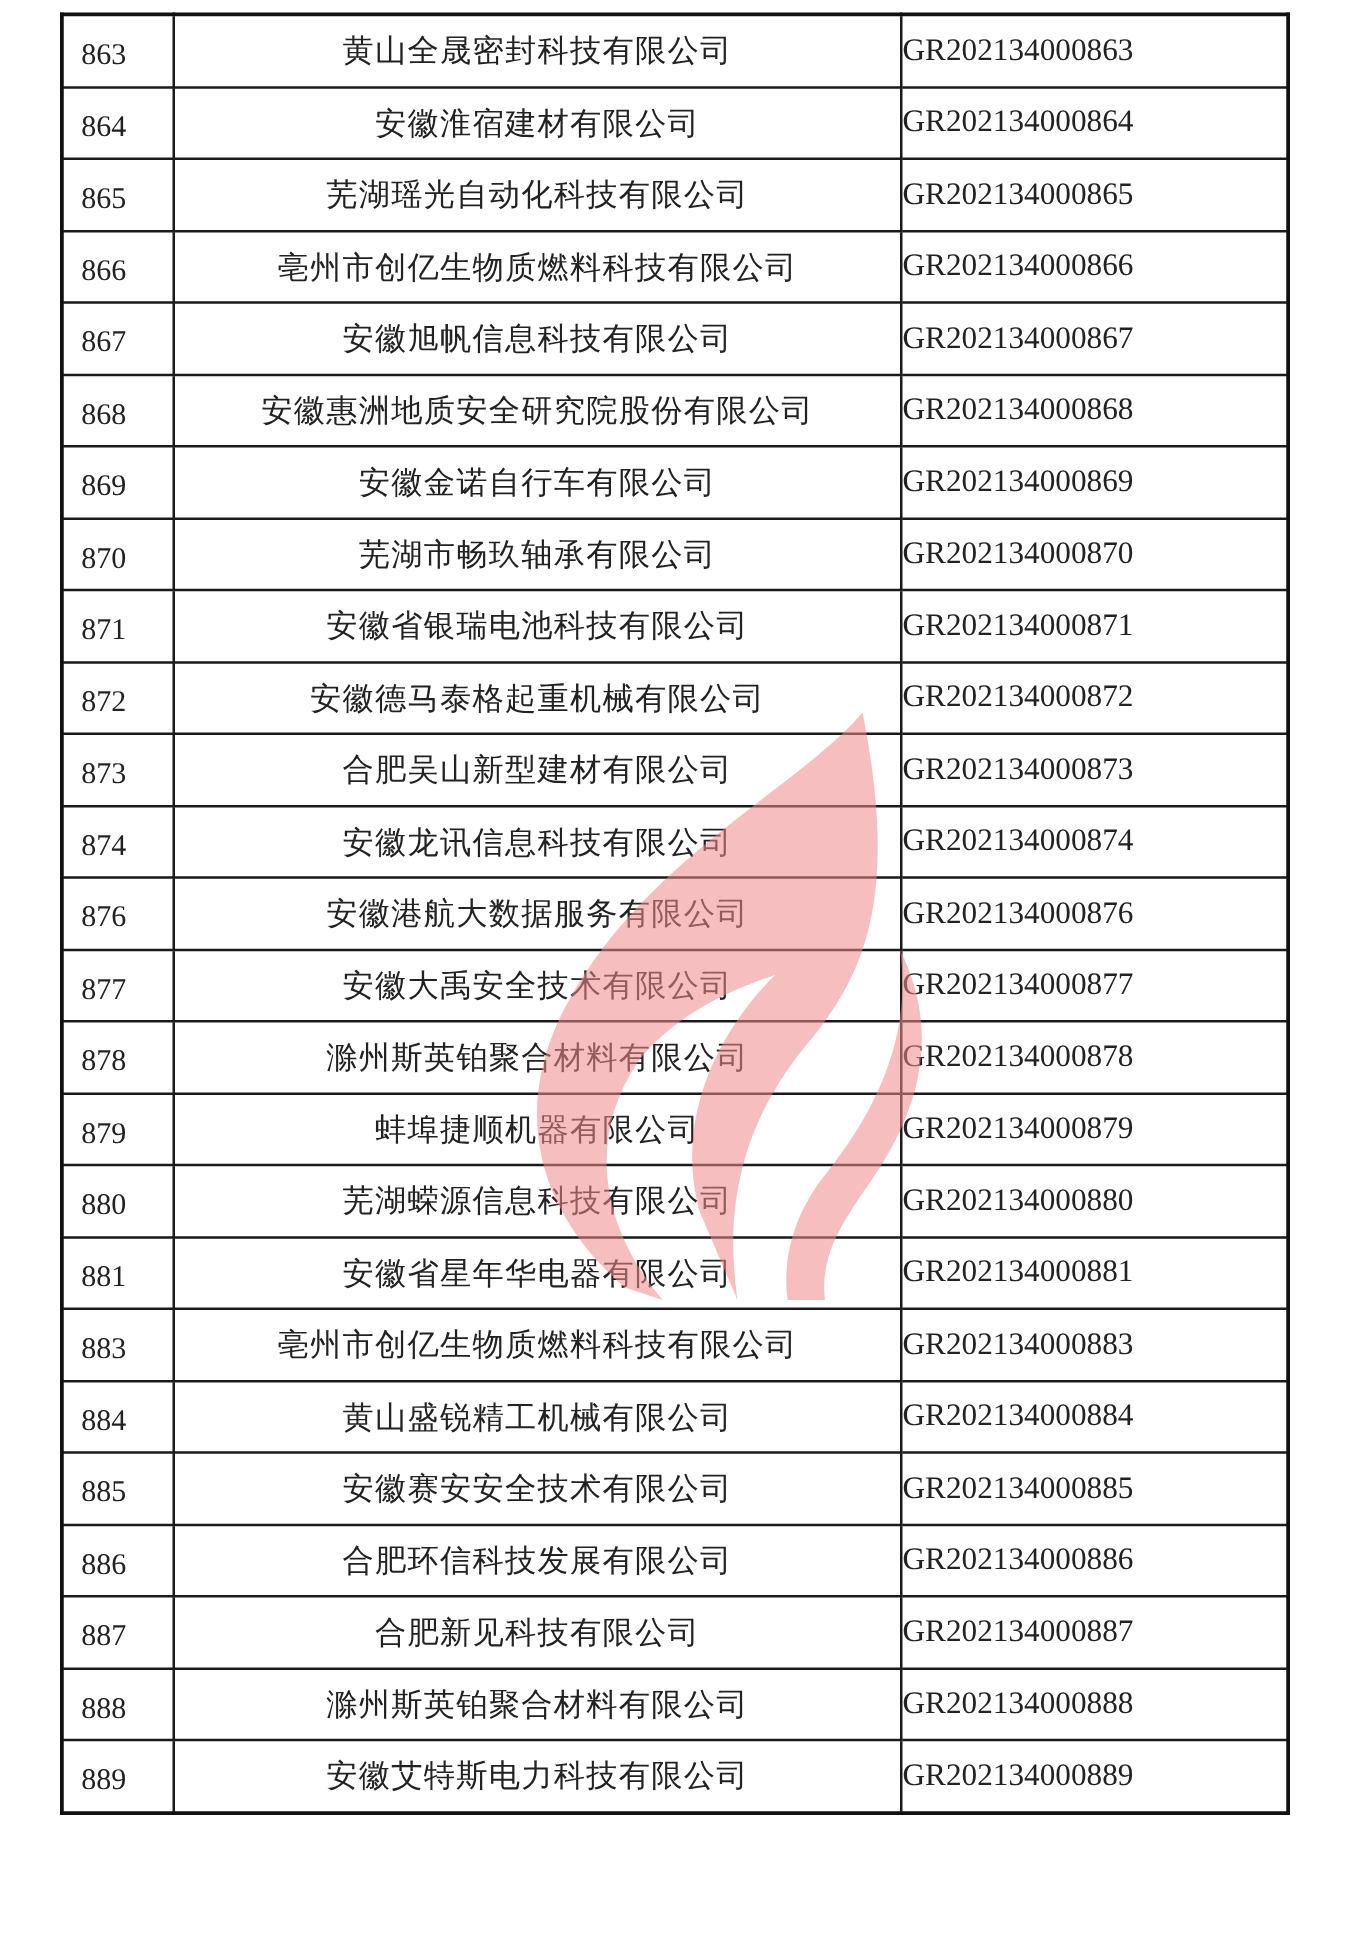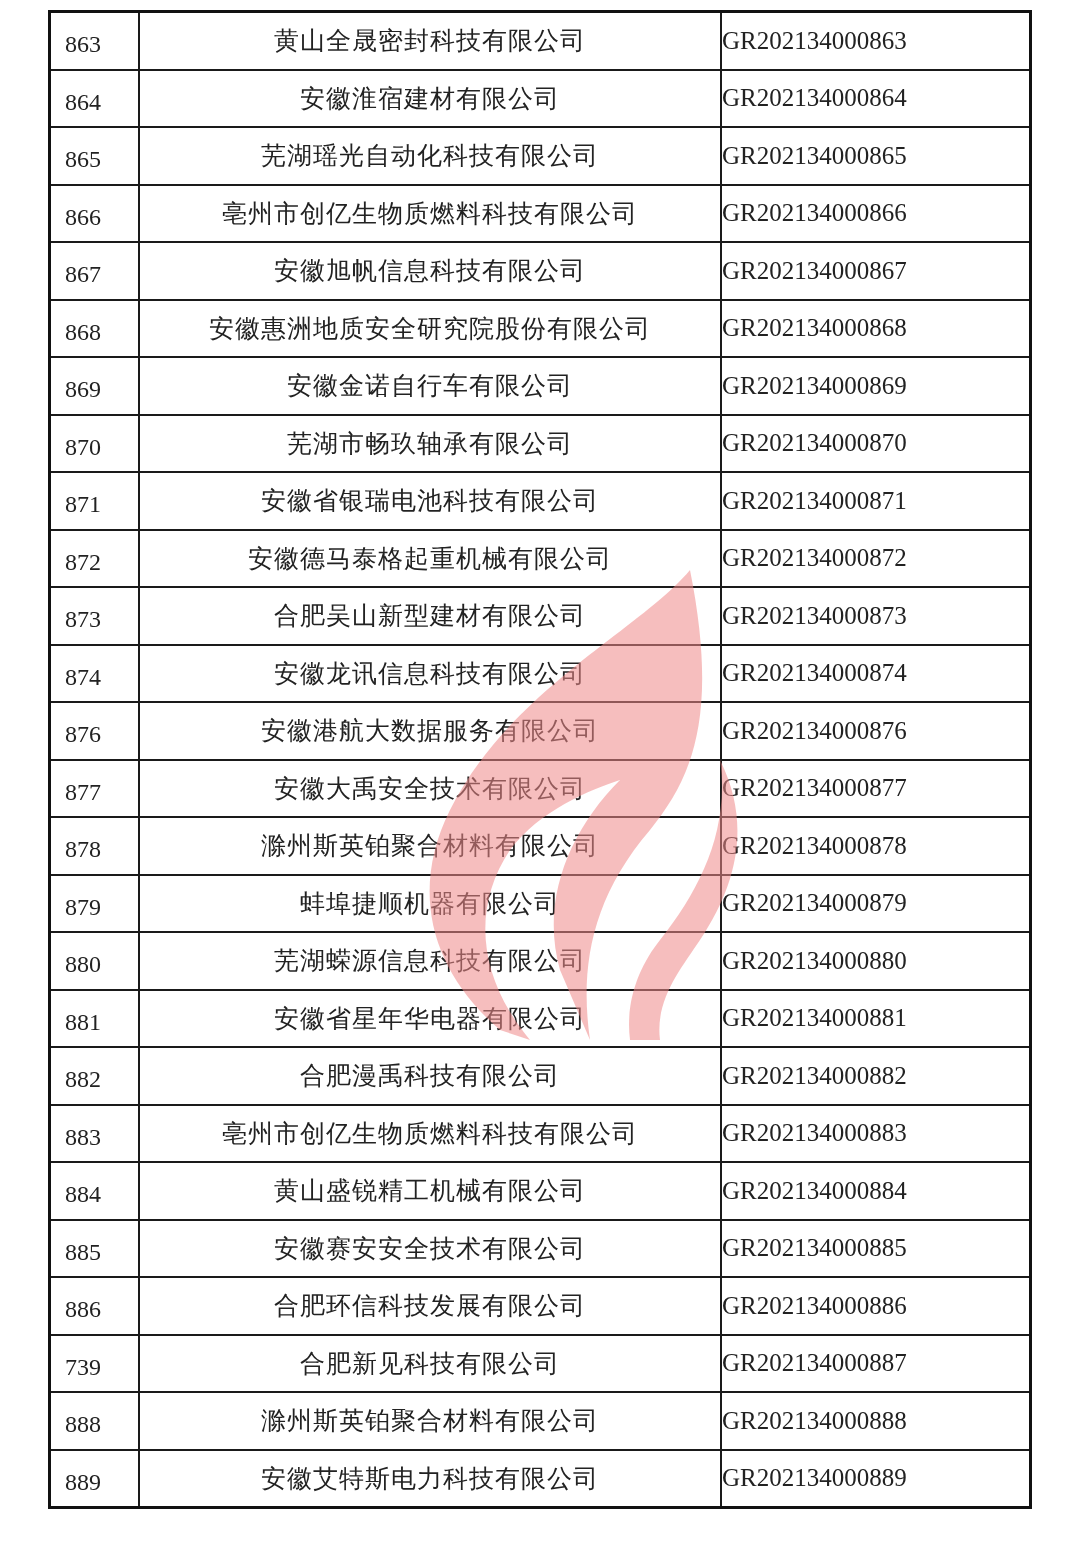--- a/index.html
+++ b/index.html
@@ -126,46 +126,41 @@
           <td class="idx">880</td>
           <td class="name">芜湖蝾源信息科技有限公司</td>
           <td class="code">GR202134000880</td>
         </tr>
         <tr>
           <td class="idx">881</td>
           <td class="name">安徽省星年华电器有限公司</td>
           <td class="code">GR202134000881</td>
         </tr>
         <tr>
-          <td class="idx">882</td>
-          <td class="name">合肥漫禹科技有限公司</td>
-          <td class="code">GR202134000882</td>
-        </tr>
-        <tr>
           <td class="idx">883</td>
           <td class="name">亳州市创亿生物质燃料科技有限公司</td>
           <td class="code">GR202134000883</td>
         </tr>
         <tr>
           <td class="idx">884</td>
           <td class="name">黄山盛锐精工机械有限公司</td>
           <td class="code">GR202134000884</td>
         </tr>
         <tr>
           <td class="idx">885</td>
           <td class="name">安徽赛安安全技术有限公司</td>
           <td class="code">GR202134000885</td>
         </tr>
         <tr>
           <td class="idx">886</td>
           <td class="name">合肥环信科技发展有限公司</td>
           <td class="code">GR202134000886</td>
         </tr>
         <tr>
-          <td class="idx">739</td>
+          <td class="idx">887</td>
           <td class="name">合肥新见科技有限公司</td>
           <td class="code">GR202134000887</td>
         </tr>
         <tr>
           <td class="idx">888</td>
           <td class="name">滁州斯英铂聚合材料有限公司</td>
           <td class="code">GR202134000888</td>
         </tr>
         <tr>
           <td class="idx">889</td>

